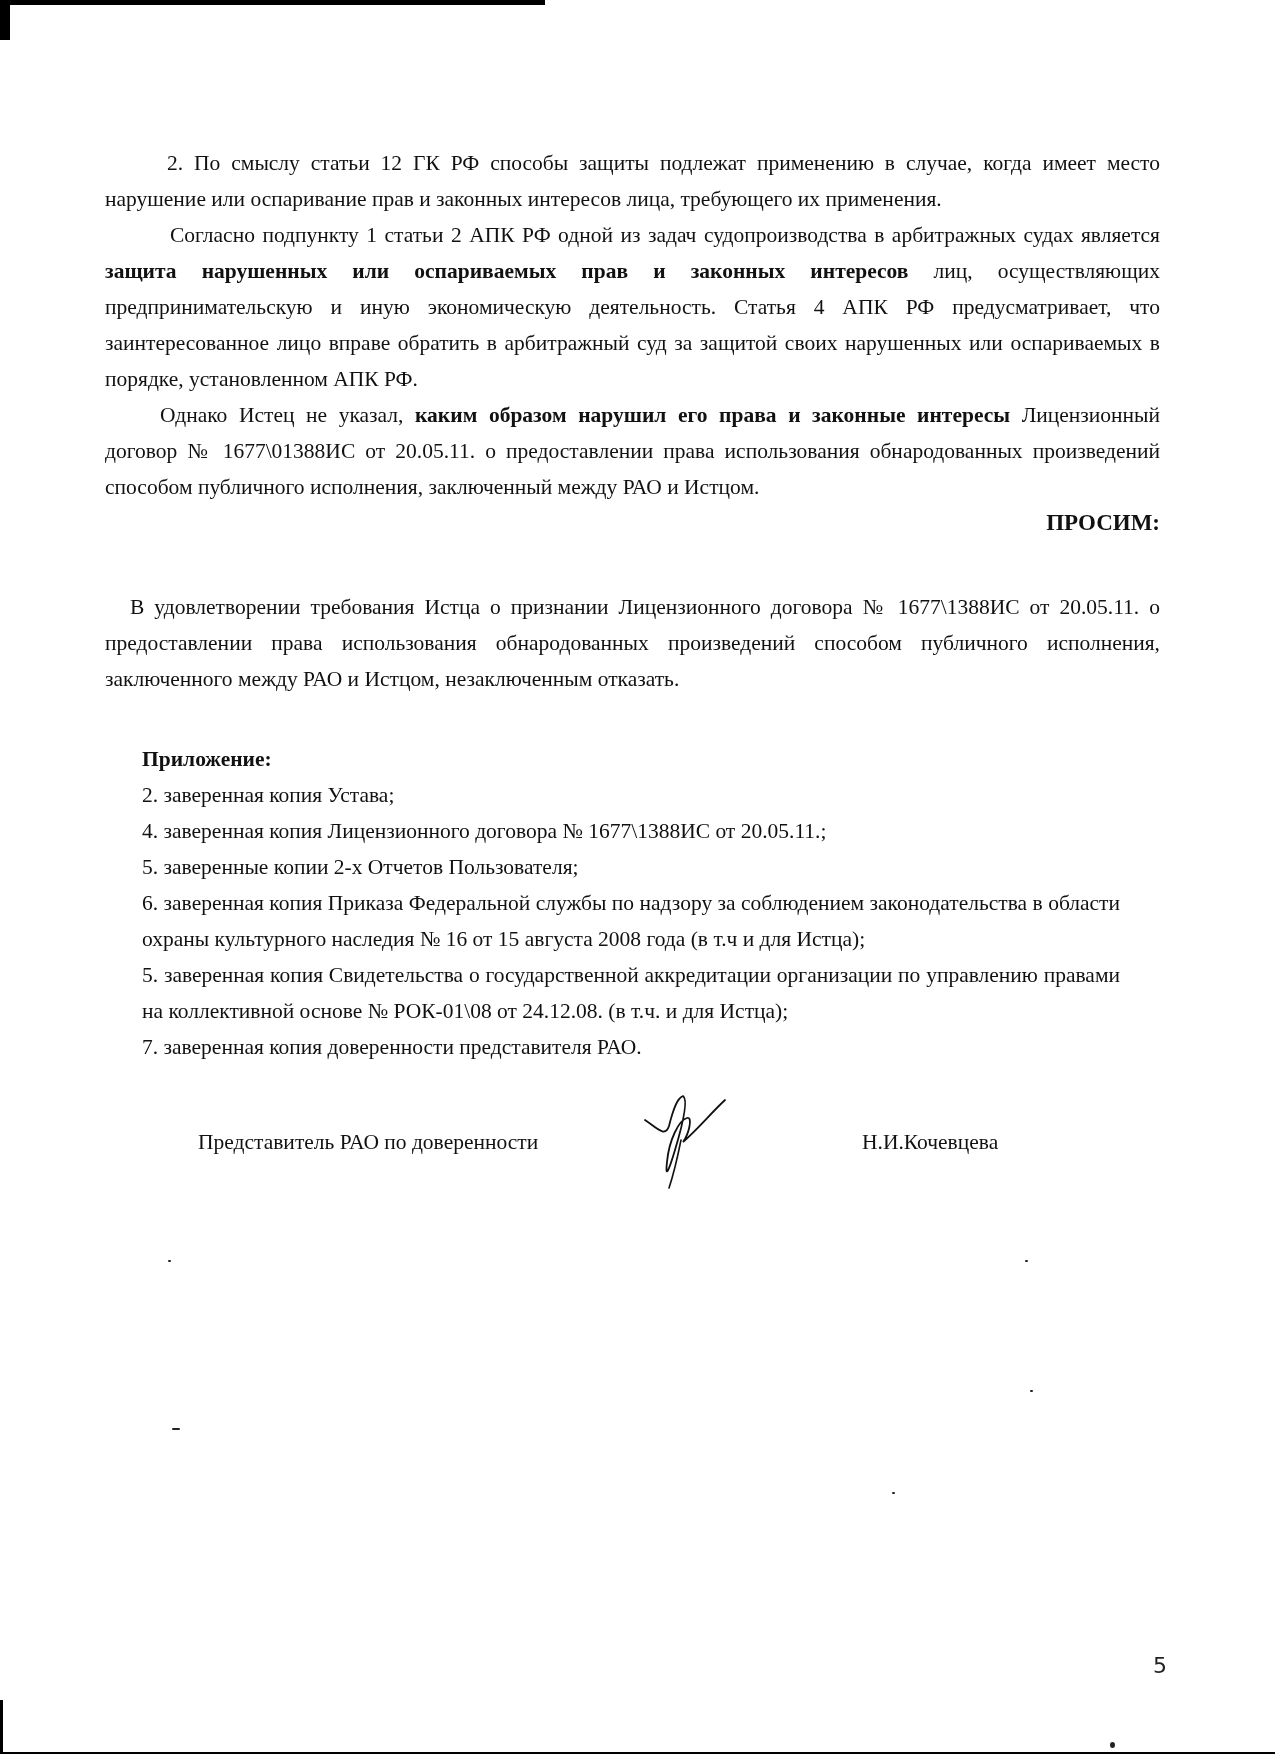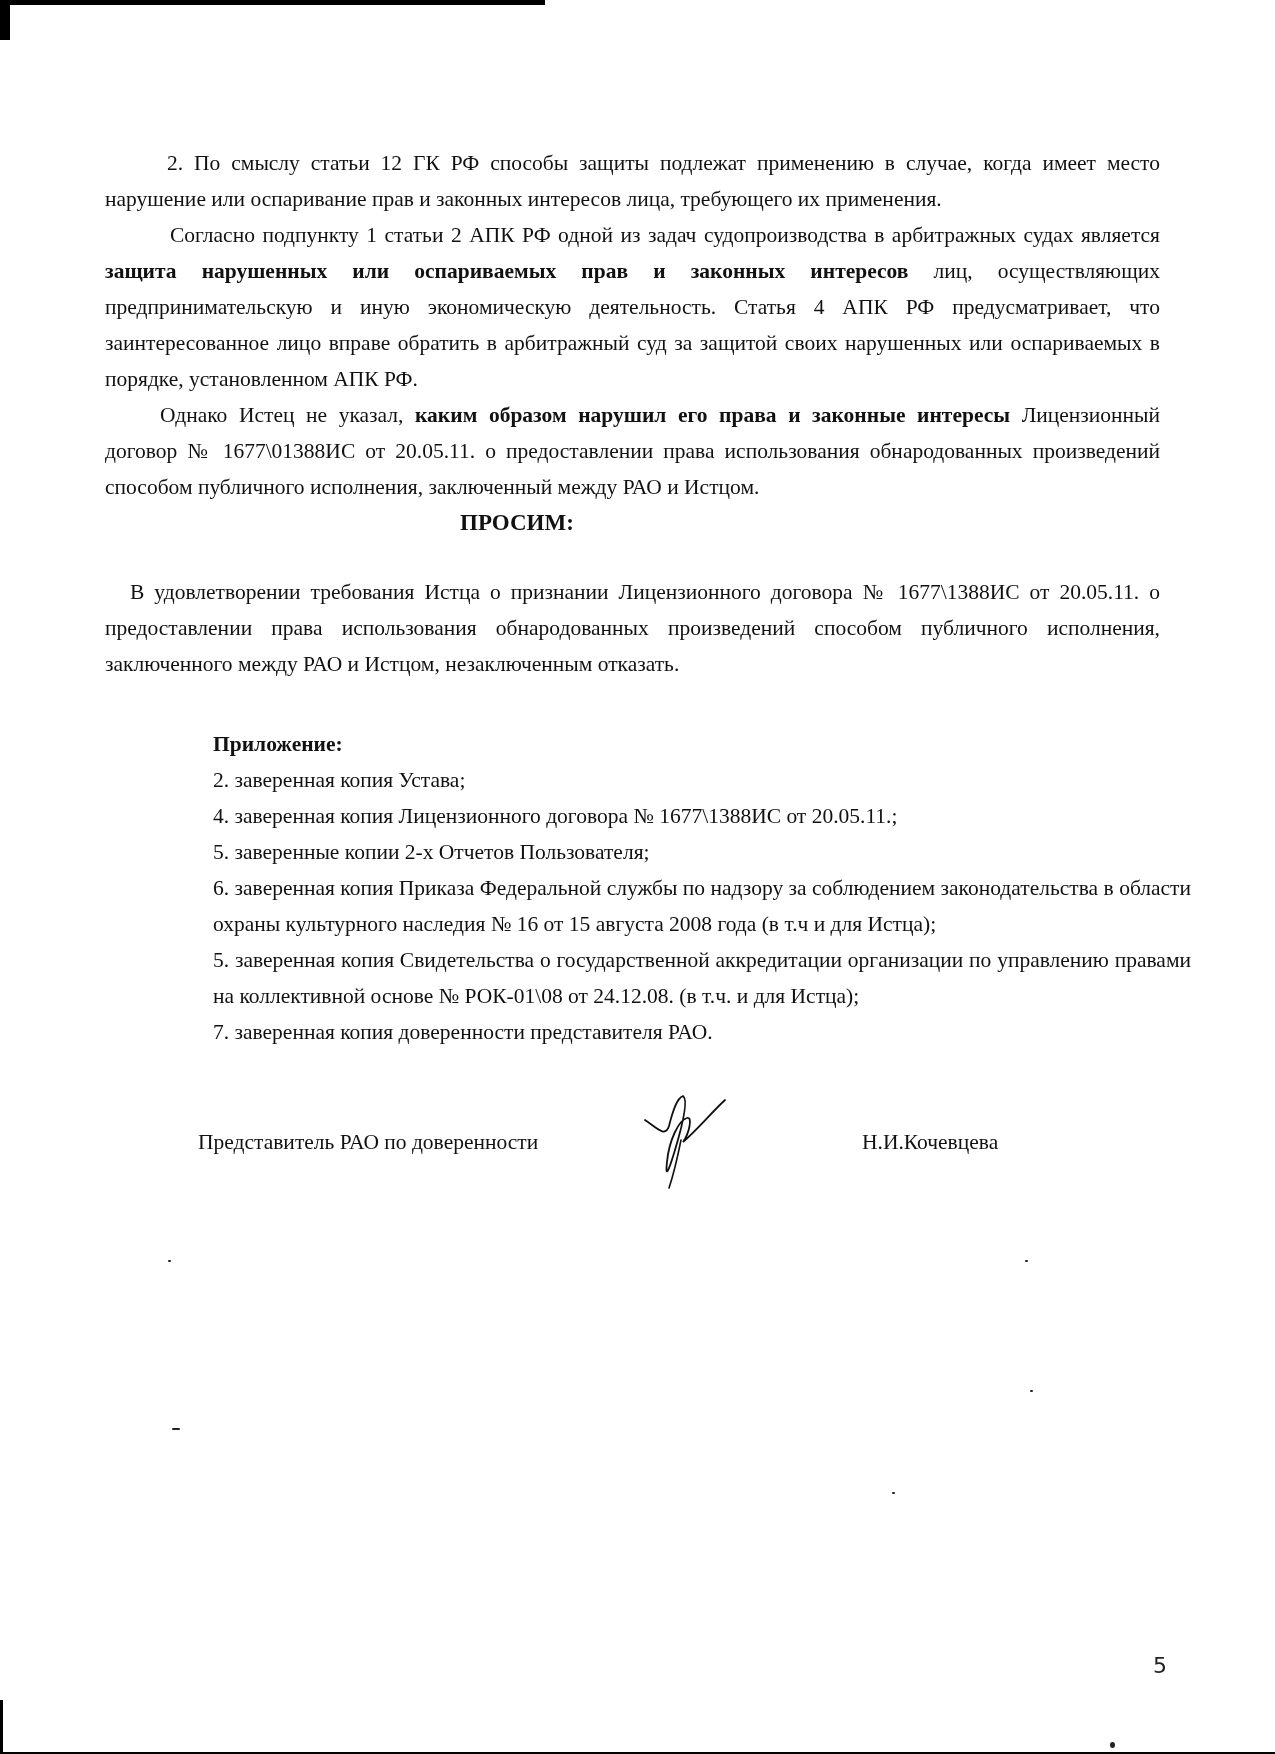--- a/index.html
+++ b/index.html
@@ -13,23 +13,23 @@
     .scan-left { position: absolute; left: 0; top: 1700px; width: 3px; height: 54px; background: #000; }
     .speck { position: absolute; width: 3px; height: 2px; background: #222; border-radius: 1px; }
 
     .page { position: absolute; left: 105px; top: 145px; width: 1055px; font-size: 21.5px; line-height: 36px; }
     p { margin: 0; text-align: justify; }
     .ind1 { text-indent: 62px; }
     .ind2 { text-indent: 65px; }
     .ind3 { text-indent: 55px; }
     .ind4 { text-indent: 52px; }
     .b { font-weight: bold; }
-    .center-title { text-align: left; padding-left: 355px; font-weight: bold; font-size: 23px; }
-    .request { margin-top: 33px; text-indent: 25px; }
-    .appendix { margin-left: 108px; margin-top: 44px; width: 978px; }
+    .center-title { text-align: right; padding-left: 355px; font-weight: bold; font-size: 23px; }
+    .request { margin-top: 48px; text-indent: 25px; }
+    .appendix { margin-left: 37px; margin-top: 44px; width: 978px; }
     .appendix .heading { font-weight: bold; }
     .appendix p { text-align: justify; }
     .sign-row { position: absolute; top: 1130px; left: 182px; width: 900px; font-size: 21.5px; }
     .sign-role { position: absolute; left: 16px; top: 0; white-space: nowrap; }
     .sign-name { position: absolute; left: 680px; top: 0; white-space: nowrap; }
     .signature { position: absolute; left: 455px; top: -40px; }
     .page-number { position: absolute; left: 1153px; top: 1653px; font-family: "DejaVu Sans", sans-serif; font-size: 22px; color: #222; }
   </style>
 </head>
 <body>

